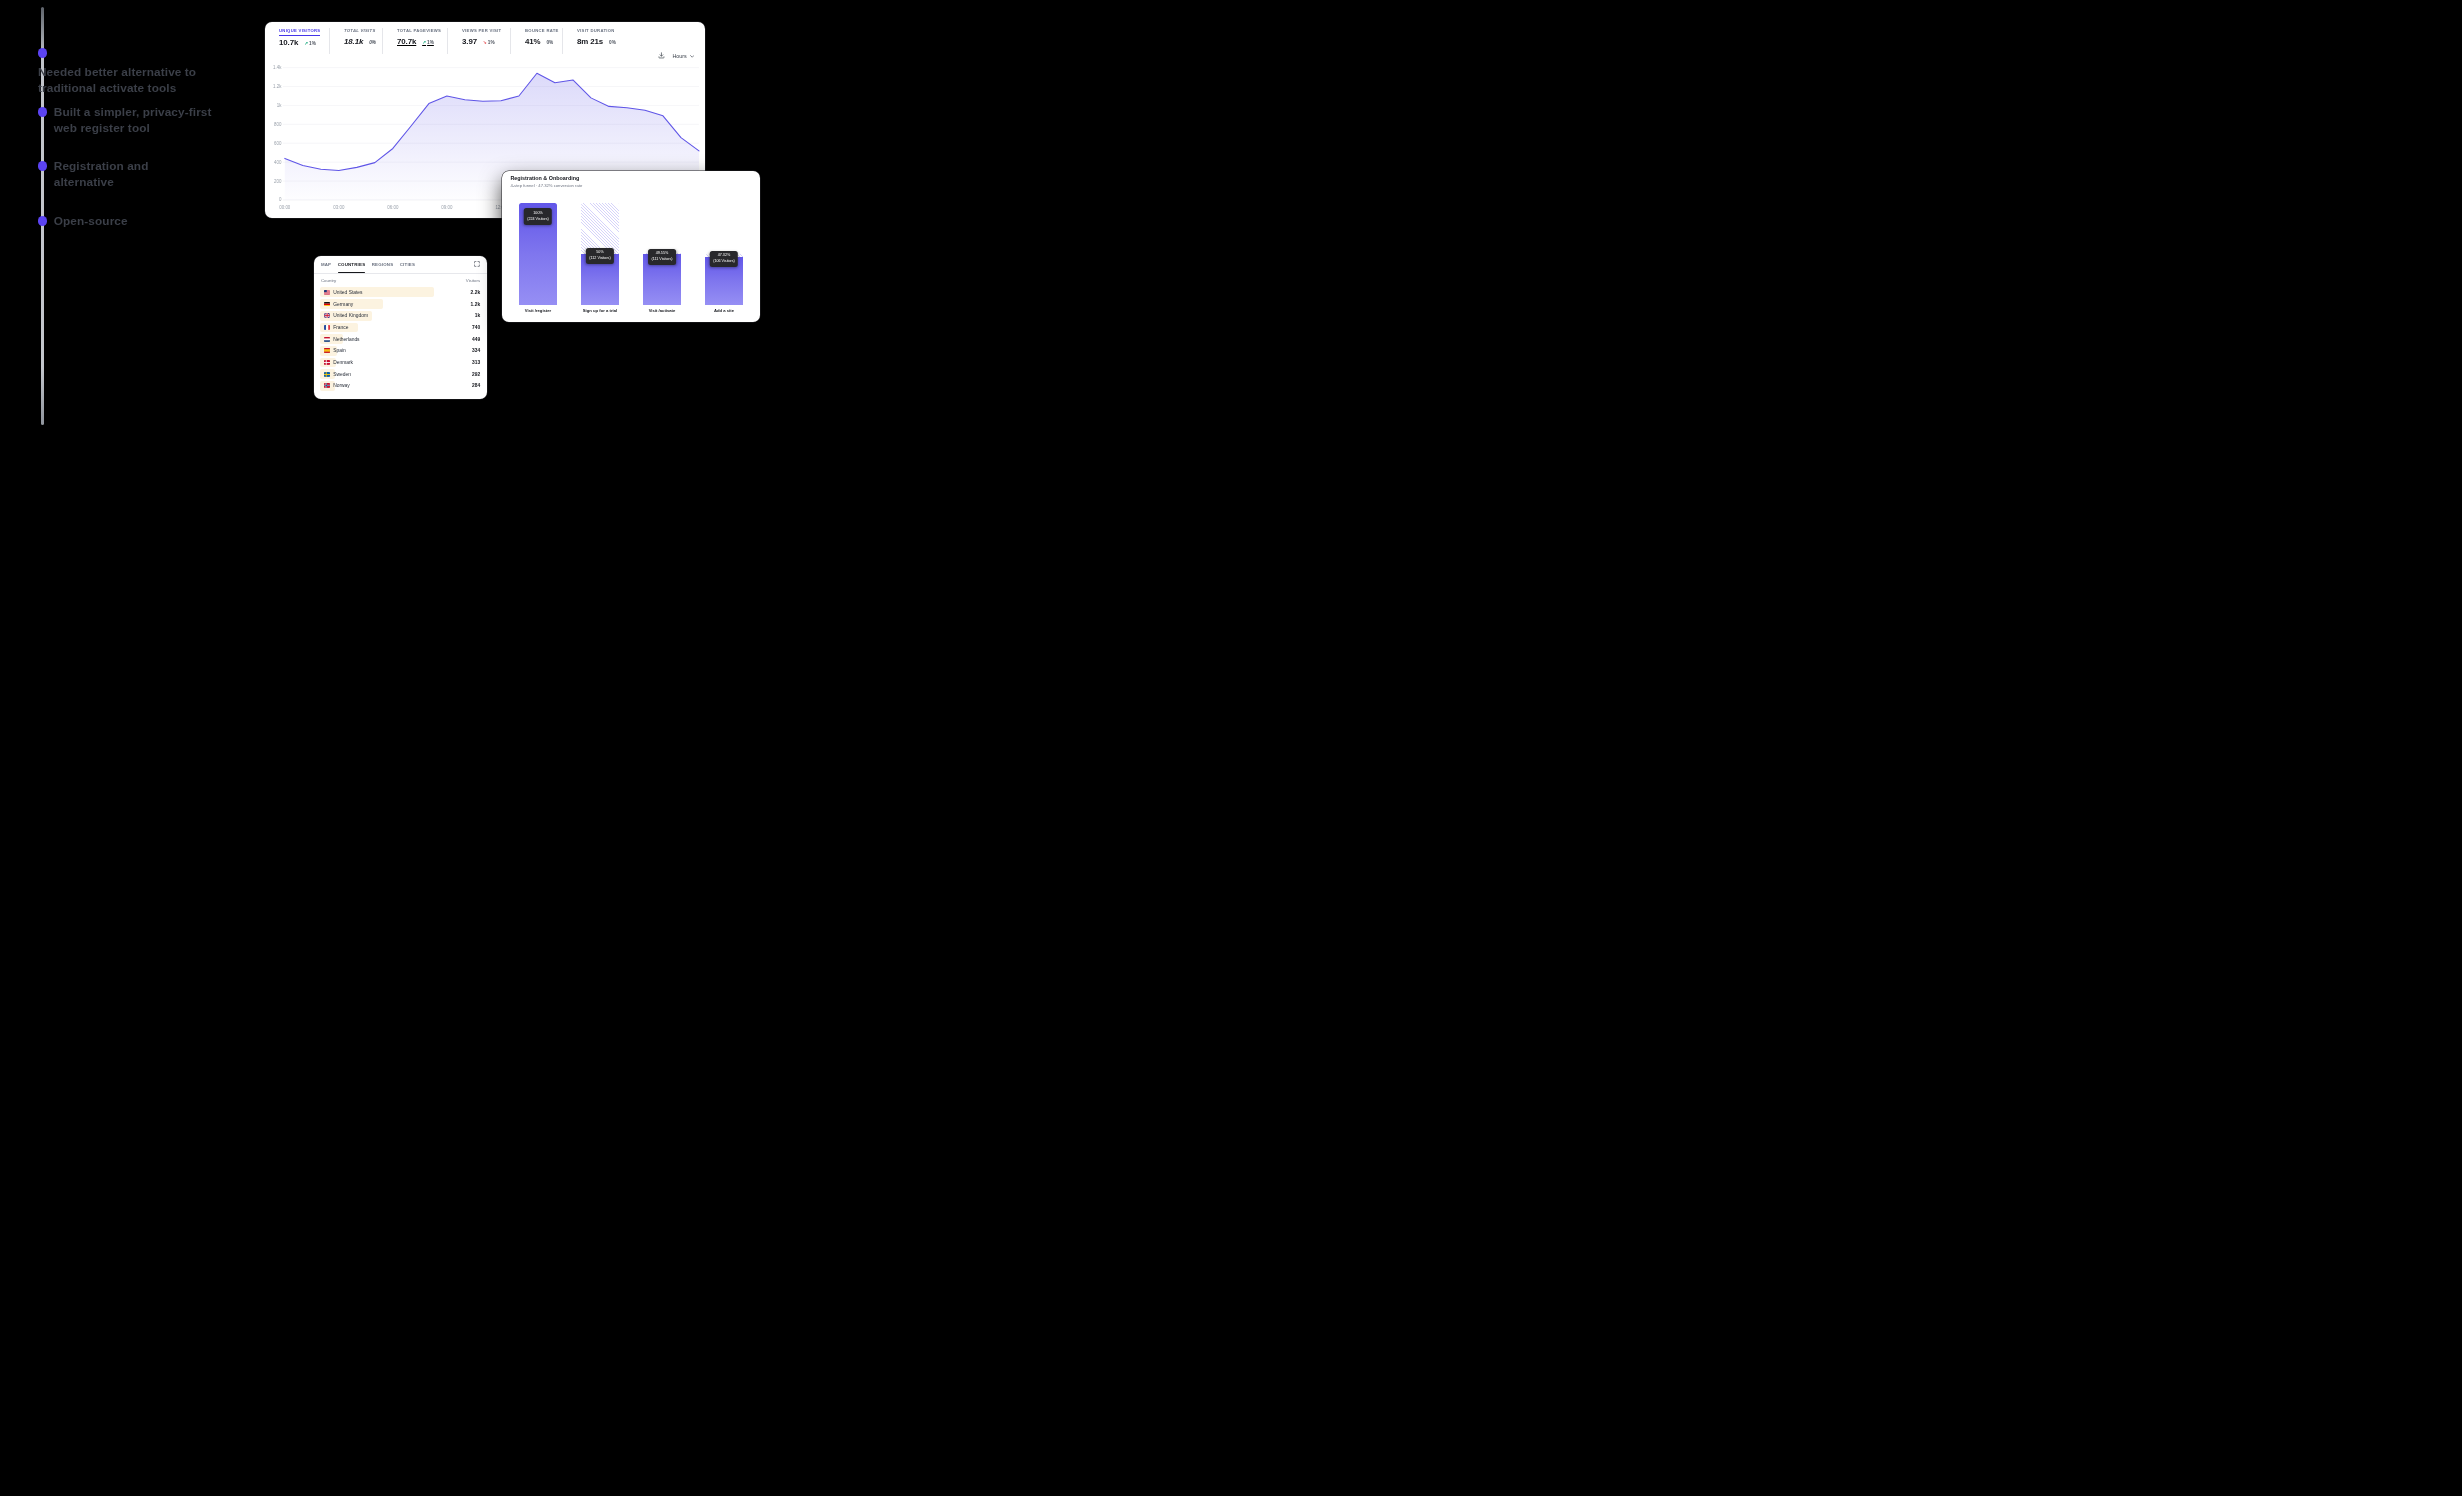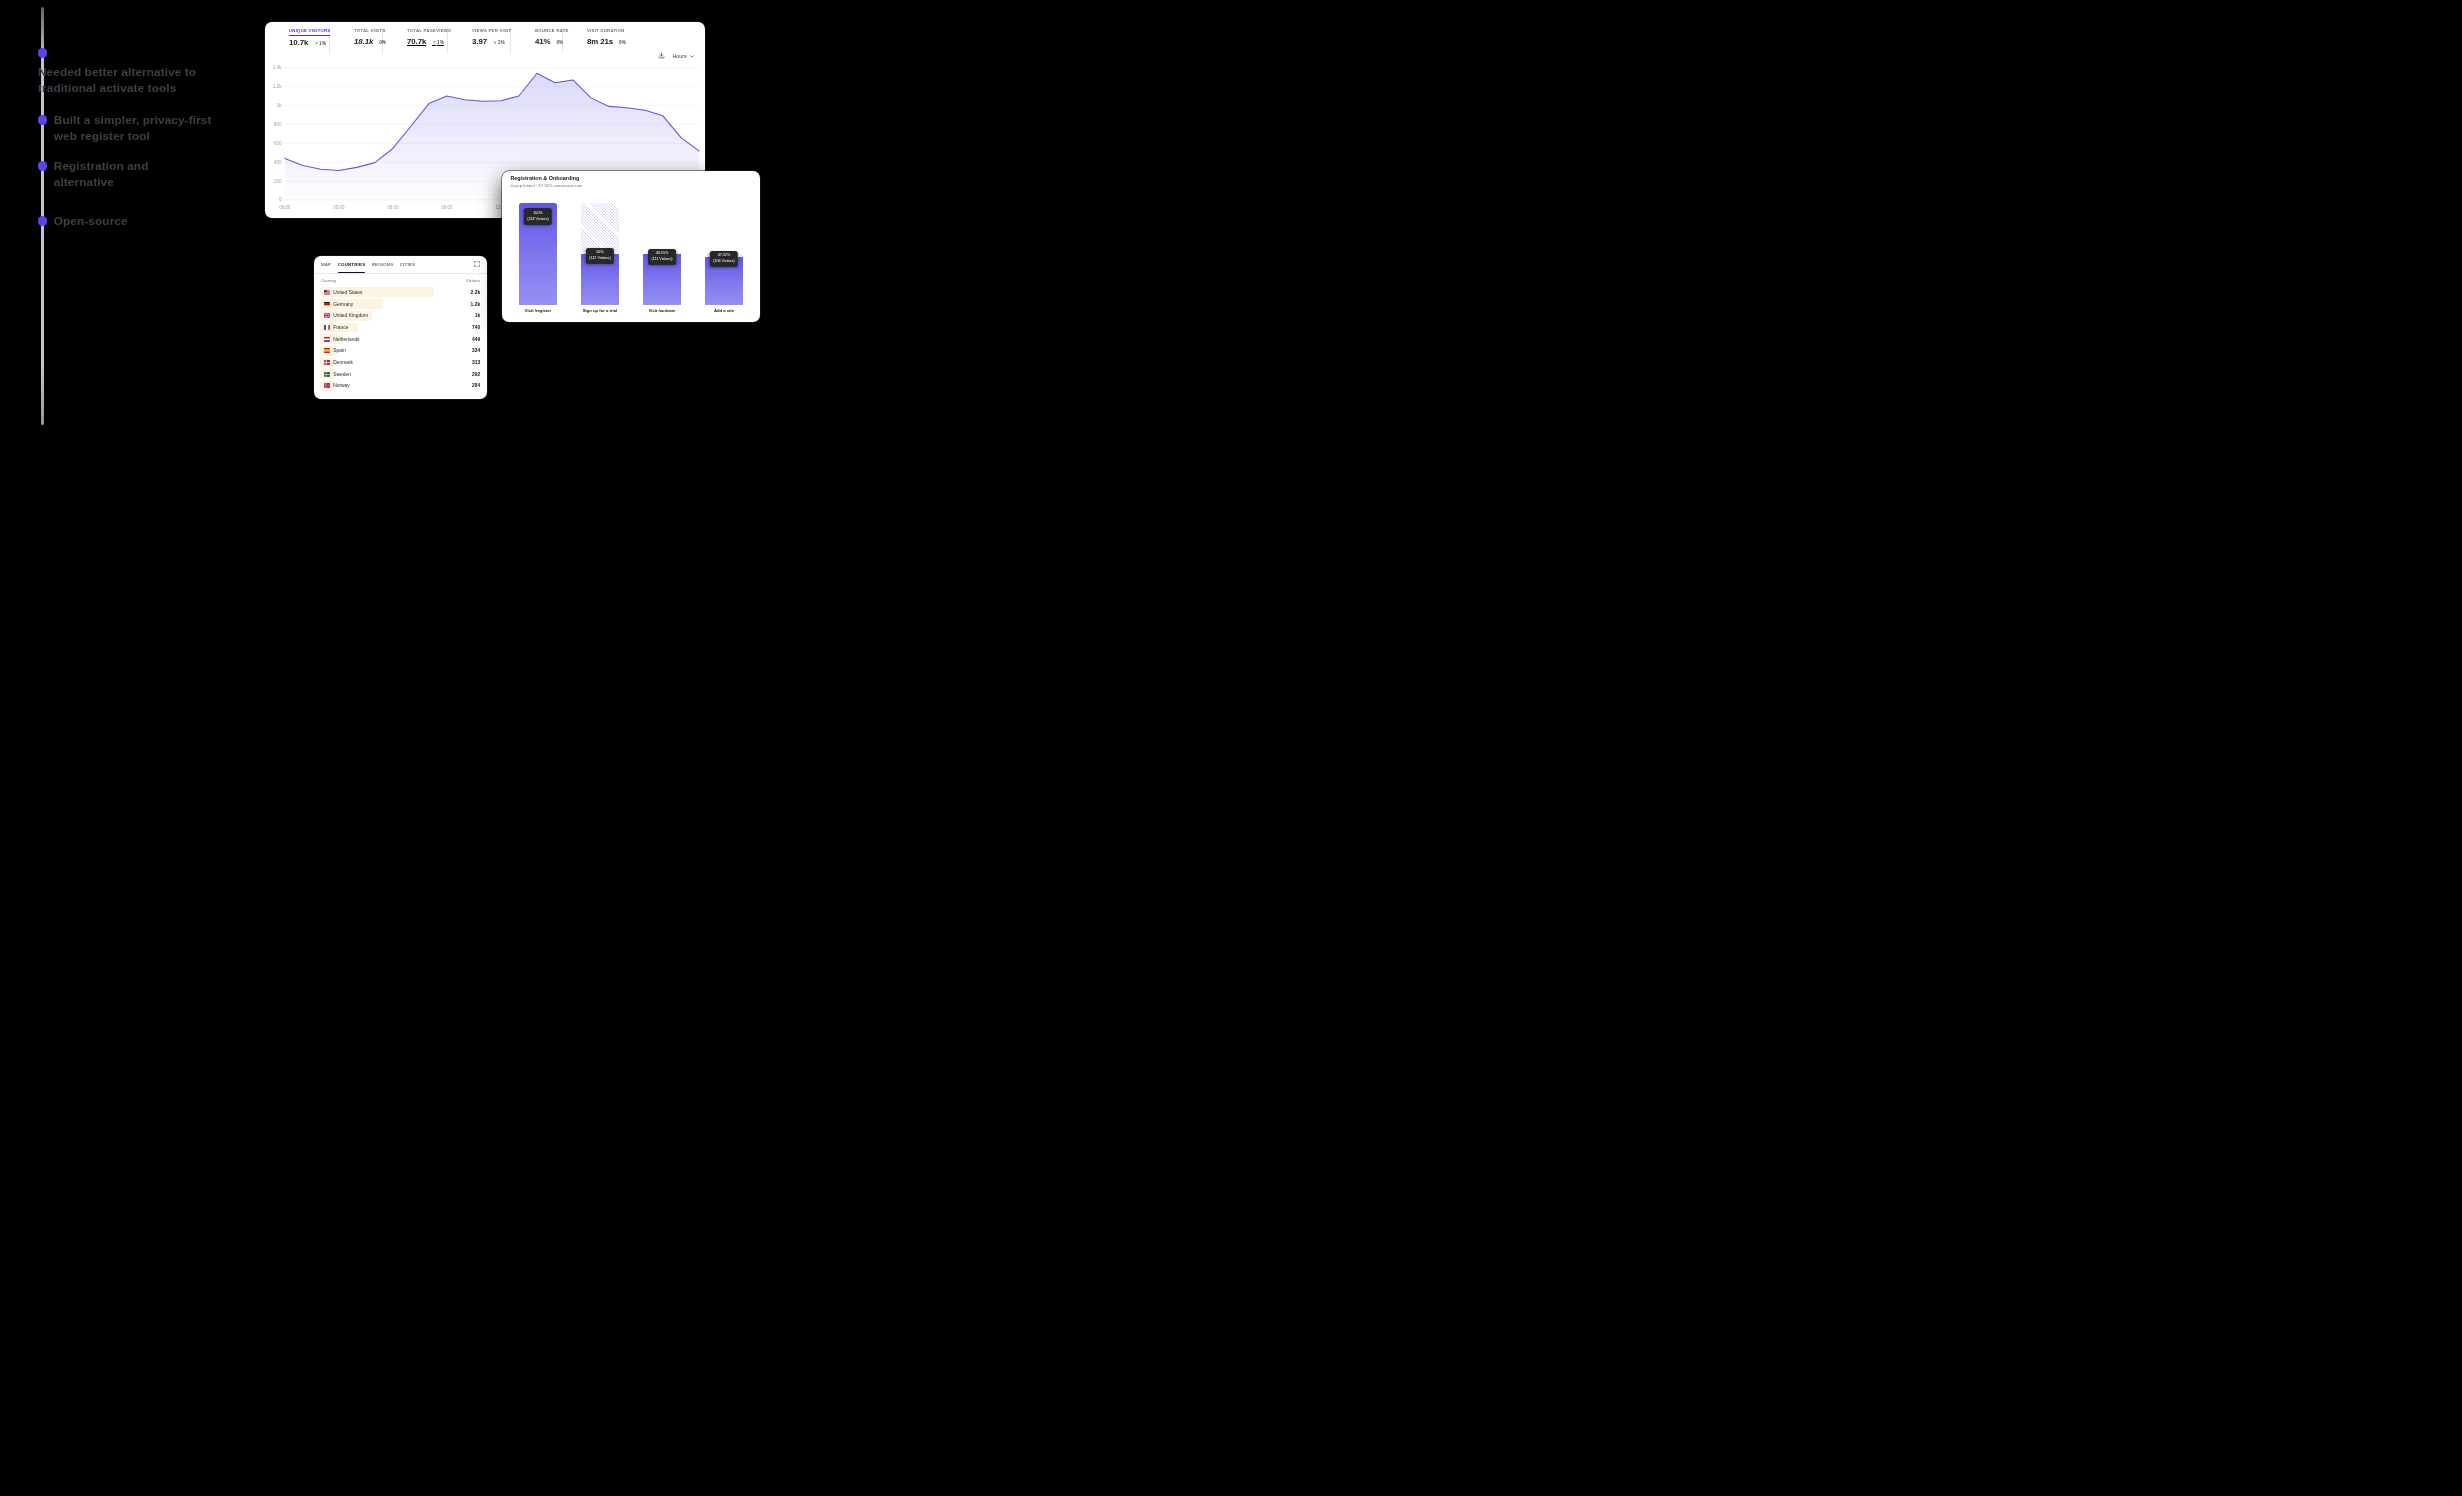--- a/index.html
+++ b/index.html
@@ -15,21 +15,21 @@
   .timeline-dot{width:9.4px;height:9.4px;border-radius:50%;background:#5b43f2;flex:none;margin-top:3.4px;}
   .timeline-text{font-size:11.8px;font-weight:700;line-height:16.3px;color:#3b3f48;letter-spacing:0.1px;}
 
   
   .card{position:absolute;background:#fff;border-radius:6.9px;
         box-shadow:0 0 0 0.5px #242428,0 9.8px 21.7px rgba(0,0,0,.75);}
 
   
   .main-card{left:265px;top:22px;width:440px;height:196px;z-index:1;}
   .stats-row{display:flex;padding-top:6.4px;height:31.5px;}
-  .stat-cell{padding-left:24px;border-right:0.5px solid #e5e6ea;}
+  .stat-cell{padding-left:14px;border-right:0.5px solid #e5e6ea;}
   .stat-cell.last{border-right:none;}
   .stat-label{font-size:4.2px;font-weight:700;letter-spacing:0.3px;color:#697180;white-space:nowrap;}
   .stat-label .lbl{display:inline-block;padding-bottom:2px;}
   .stat-cell.active .lbl{color:#4434e8;border-bottom:1px solid #4434e8;}
   .stat-valuerow{display:flex;align-items:baseline;gap:5.9px;margin-top:2px;}
   .stat-value{font-size:7.9px;font-weight:700;color:#15171d;letter-spacing:-0.1px;white-space:nowrap;}
   .stat-badge{font-size:4.7px;font-weight:600;color:#4b515c;white-space:nowrap;}
   .stat-badge .arrow{font-weight:700;margin-right:1px;}
   .stat-badge .arrow.up{color:#0ca678;}
   .stat-badge .arrow.down{color:#e5484d;}
@@ -80,21 +80,21 @@
 <aside>
   <div class="timeline-line"></div>
   <div id="timeline-items">
       <div class="timeline-item" style="top: 45px; flex-direction: column;">
         <span class="timeline-dot" style="background: rgb(91, 67, 242);"></span>
         <div class="timeline-text">
           <div>Needed better alternative to</div>
           <div>traditional activate tools</div>
         </div>
       </div>
-      <div class="timeline-item" style="top: 112px;">
+      <div class="timeline-item" style="top: 104px;">
         <span class="timeline-dot" style="background: rgb(91, 67, 242);"></span>
         <div class="timeline-text">
           <div>Built a simpler, privacy-first</div>
           <div>web register tool</div>
         </div>
       </div>
       <div class="timeline-item" style="top: 158px;">
         <span class="timeline-dot" style="background: rgb(91, 67, 242);"></span>
         <div class="timeline-text">
           <div>Registration and</div>

